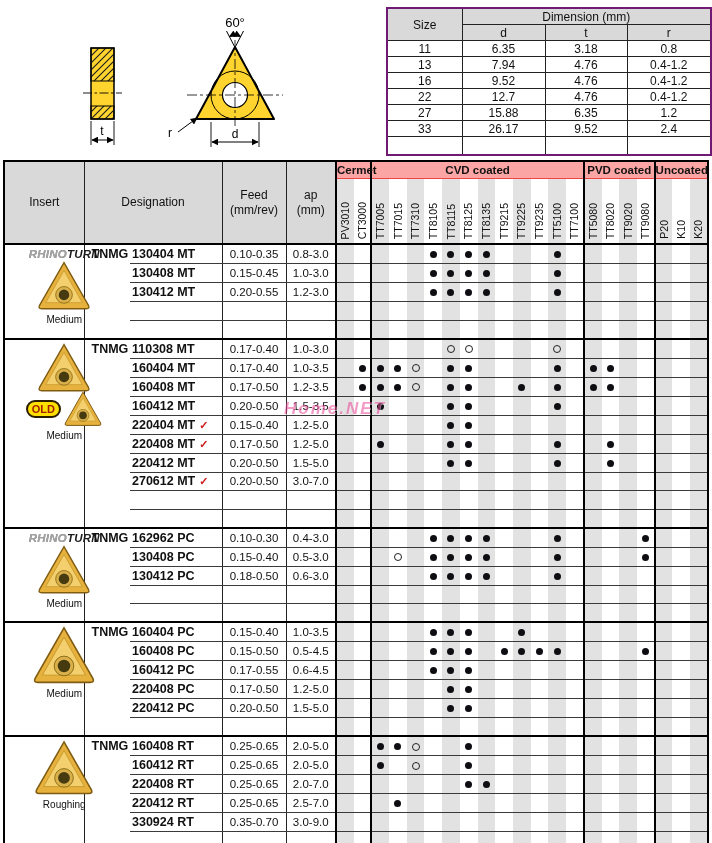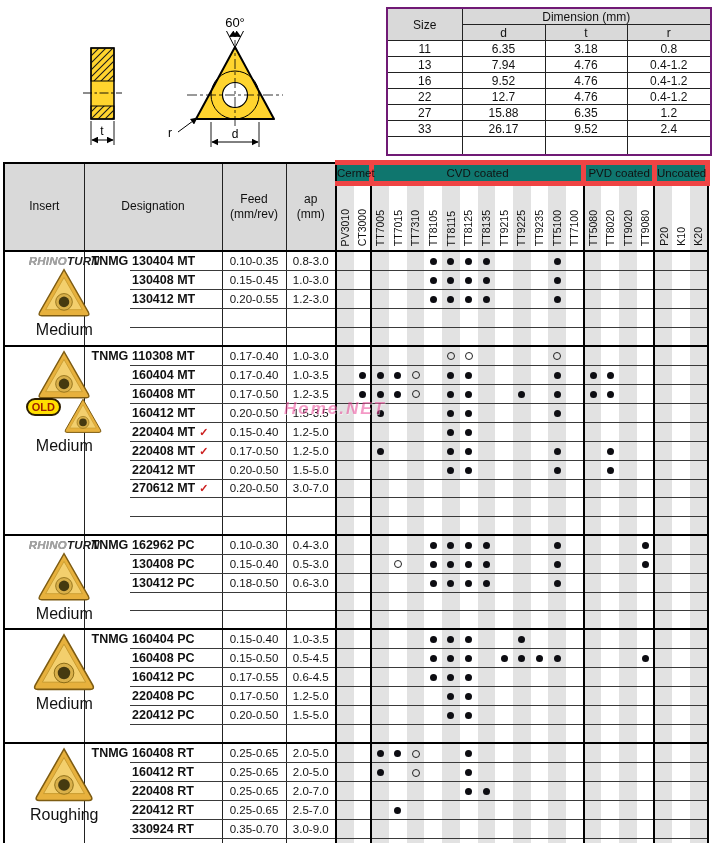--- a/index.html
+++ b/index.html
@@ -14,21 +14,21 @@
   .size-table th,.size-table td{border:1px solid #222;text-align:center;padding:0;
               font-size:12px;height:15px;font-weight:normal;}
   .size-table th{background:#d9d9d9;}
   .size-table td.sz{font-weight:normal;margin-left:20px;}
   .size-table tr.srow-empty td{height:17px;}
   
   .main-table{position:absolute;left:3px;top:160px;width:705px;border-collapse:collapse;
               table-layout:fixed;border:2px solid #000;}
   .main-table th,.main-table td{padding:0;}
   .mh{background:#d9d9d9;border:1px solid #222;font-size:12px;font-weight:normal;line-height:1.25;}
-  th.cat{background:#0f766e;border:5px solid #ef4444;font-size:11.5px;font-weight:normal;height:16px;}
+  th.cat{background:#fca5a5;border:1px solid #ef4444;font-size:11.5px;font-weight:bold;height:16px;}
   th.gname{border:none;border-bottom:2px solid #000;height:64px;vertical-align:bottom;text-align:center;}
   th.gname span.vert{display:inline-block;writing-mode:vertical-rl;transform:rotate(180deg);
               font-size:10.5px;font-weight:normal;line-height:1;padding-bottom:2px;white-space:nowrap;}
   col.shade{background:#e2e2e2;}
   .sl{border-left:2px solid #000 !important;}
   .main-table tbody tr{height:18.5px;}
   .main-table tbody tr:last-child{height:26px;}
   td.gs{border-top:2px solid #000;}
   td.c-insert{border-right:1px solid #222;vertical-align:top;background:#fff;}
   td.c-pfx{border-bottom:none;font-weight:bold;font-size:12.5px;padding-left:7px;white-space:nowrap;}
@@ -39,22 +39,22 @@
   .dot{display:inline-block;width:7px;height:7px;border-radius:50%;background:#0d0d12;vertical-align:middle;}
   .ring{display:inline-block;width:6px;height:6px;border-radius:50%;border:1.6px solid #222;
         background:transparent;vertical-align:middle;}
   .chk{color:#cc1f1f;margin-left:4px;font-size:11px;}
   
   .icell{display:flex;flex-direction:column;align-items:center;justify-content:flex-start;
          padding-top:3px;gap:1px;padding-left:40px;}
   .rlogo{font-style:italic;font-weight:bold;font-size:11.5px;letter-spacing:0.2px;white-space:nowrap;}
   .rlogo .r1{color:#a3a3a3;text-shadow:0 0 0.5px #777;}
   .rlogo .r2{color:#1c1c1c;}
-  .ilabel{font-size:16px;margin-top:2px;}
-  .oldrow{display:flex;align-items:flex-start;gap:2px;margin-top:-3px;}
+  .ilabel{font-size:10px;margin-top:2px;}
+  .oldrow{display:flex;align-items:center;gap:2px;margin-top:-3px;}
   .old-badge{background:#ffdf00;border:2px solid #2b1c00;border-radius:9px;padding:0 4px;
          font-weight:bold;font-size:11px;color:#a02000;line-height:14px;}
   
   .watermark{position:absolute;left:284px;top:399px;font-size:17px;font-weight:bold;font-style:italic;
          letter-spacing:2px;color:#ec4899;opacity:0.55;z-index:5;pointer-events:none;
          text-shadow:0.5px 0.5px 0 #fff;}
 </style>
 </head>
 <body>
 

